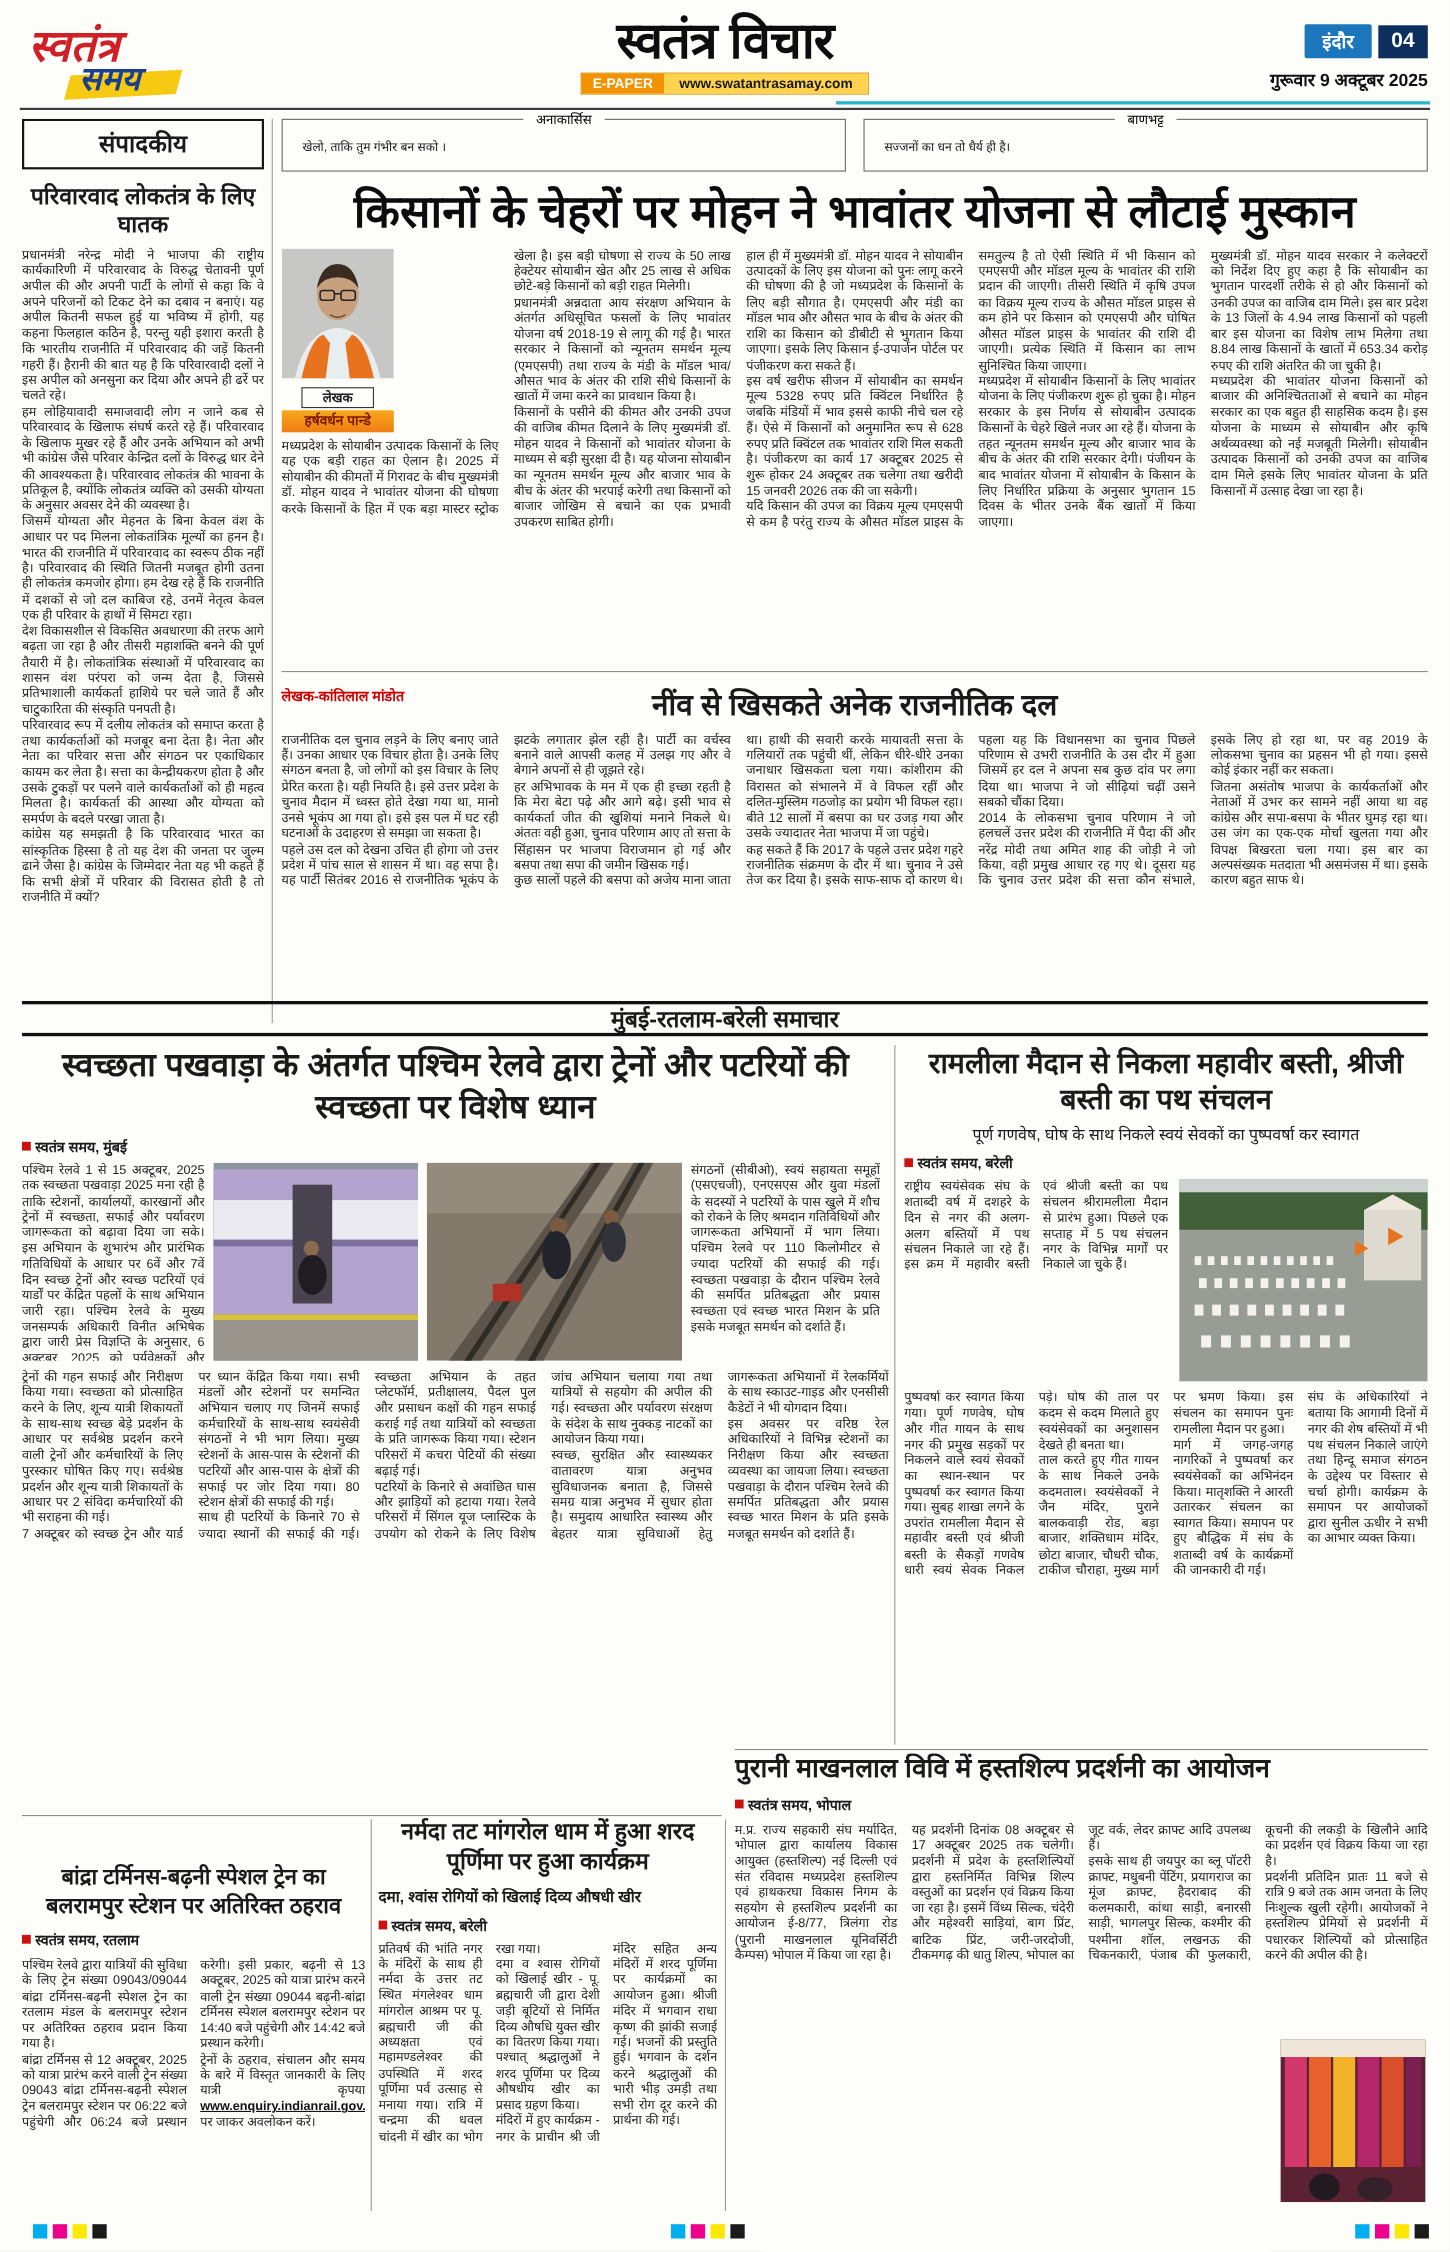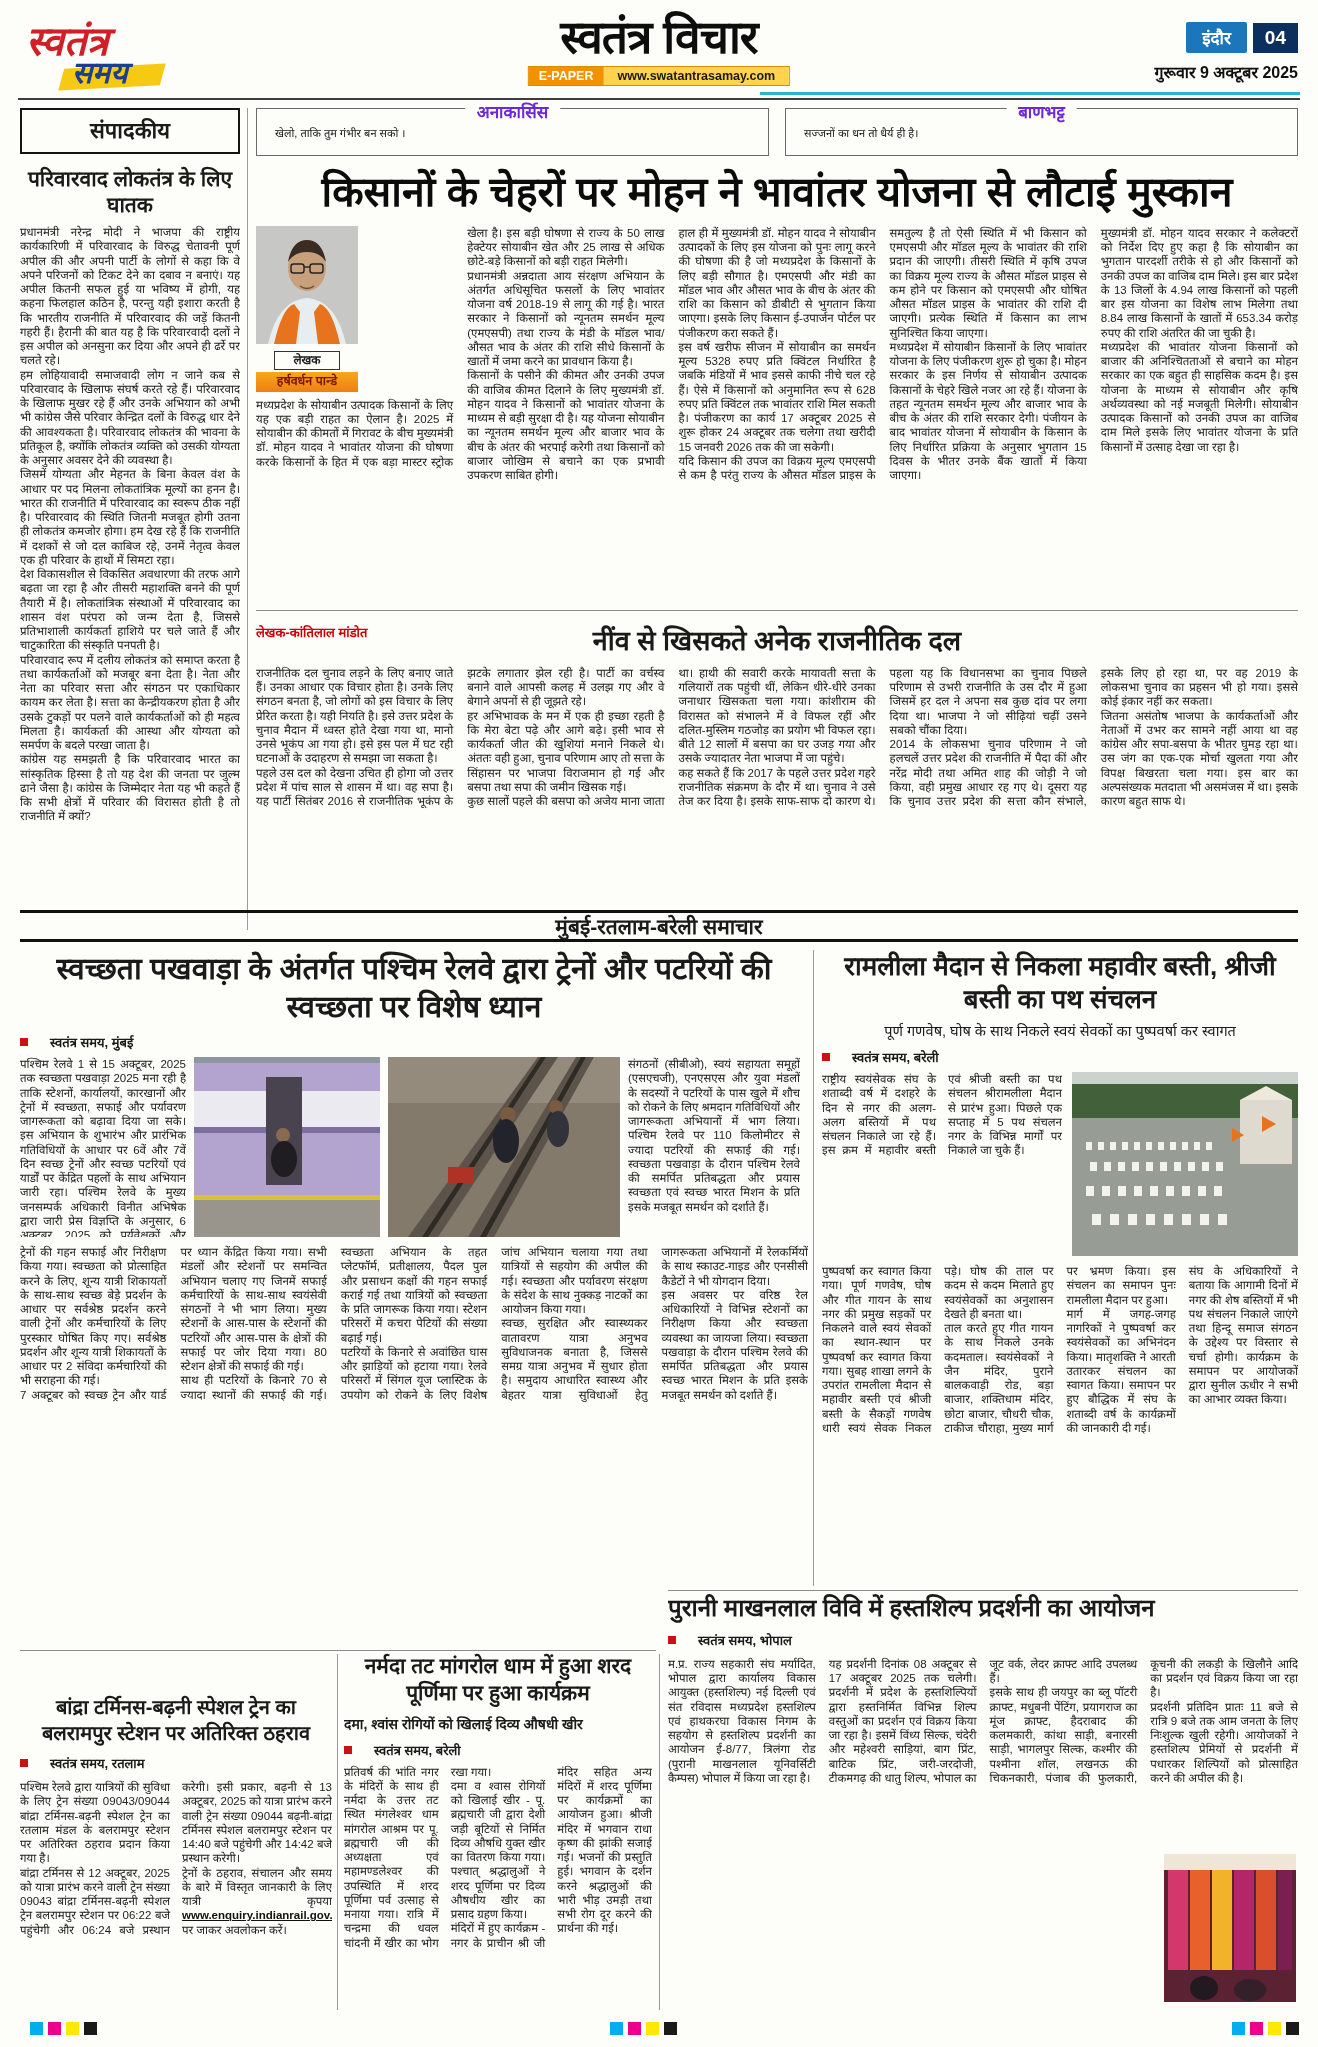--- a/index.html
+++ b/index.html
@@ -43,21 +43,21 @@
   .ed-body{height:676px;overflow:hidden;}
 
   .vrule{position:absolute;width:1px;background:#9a9a9a;}
   .hline{position:absolute;height:1px;background:#8c8c8c;}
 
   
   .main-top{position:absolute;left:256px;top:108px;width:1042px;}
   .quotes-row{display:flex;gap:16px;}
   .quote-box{flex:1;border:1.6px solid #6a6a6a;position:relative;height:48px;}
   .quote-author{position:absolute;top:-9px;left:50%;transform:translateX(-50%);background:#fdfdfa;
-                color:#6d28d9;font-weight:bold;font-size:17px;padding:0 12px;white-space:nowrap;}
+                color:#000000;font-weight:normal;font-size:12px;padding:0 12px;white-space:nowrap;}
   .quote-text{padding:16px 18px 0;font-size:11px;font-weight:500;color:#151515;}
   .lead-headline{margin-top:14px;text-align:center;font-size:41px;font-weight:800;line-height:1.12;color:#0b0b0b;}
   .lead-body{margin-top:10px;height:374px;overflow:hidden;}
   .author-fig{width:102px;margin:0 auto 6px 0;break-inside:avoid;}
   .author-label{width:66px;margin:4px auto 2px;border:1px solid #333;text-align:center;
                 font-size:12px;font-weight:bold;padding:1px 0;}
   .author-name{background:linear-gradient(#f7a81b,#ef7d13);color:#7c1600;font-weight:800;
                font-size:12.5px;text-align:center;padding:2px 0;}
   .oped{margin-top:10px;position:relative;border-top:1px solid #8c8c8c;padding-top:10px;}
   .oped-byline{position:absolute;left:0;top:12px;color:#cc0000;font-weight:bold;font-size:13px;}
@@ -66,21 +66,21 @@
 
   
   .section-banner{position:absolute;left:20px;top:910px;width:1278px;height:32px;
                   border-top:3px solid #111;border-bottom:3px solid #111;
                   display:flex;align-items:center;justify-content:center;
                   font-size:21px;font-weight:800;}
 
   
   .railway{position:absolute;left:20px;top:950px;width:788px;height:694px;overflow:hidden;}
   .rail-headline{text-align:center;font-size:30px;font-weight:800;line-height:1.25;}
-  .byline-row{display:flex;align-items:center;gap:22px;margin:8px 0 6px;}
+  .byline-row{display:flex;align-items:center;gap:4px;margin:8px 0 6px;}
   .byline-marker{width:8px;height:8px;background:#cc1111;display:inline-block;flex:0 0 auto;}
   .byline{font-weight:bold;font-size:13px;}
   .rail-media{display:flex;gap:8px;height:180px;}
   .rail-intro{flex:0 0 166px;overflow:hidden;}
   .photo{flex:0 0 auto;display:block;}
   .rail-body{margin-top:8px;height:390px;overflow:hidden;}
 
   
   .ramlila{position:absolute;left:822px;top:950px;width:476px;height:636px;overflow:hidden;}
   .ram-headline{text-align:center;font-size:26px;font-weight:800;line-height:1.25;}

